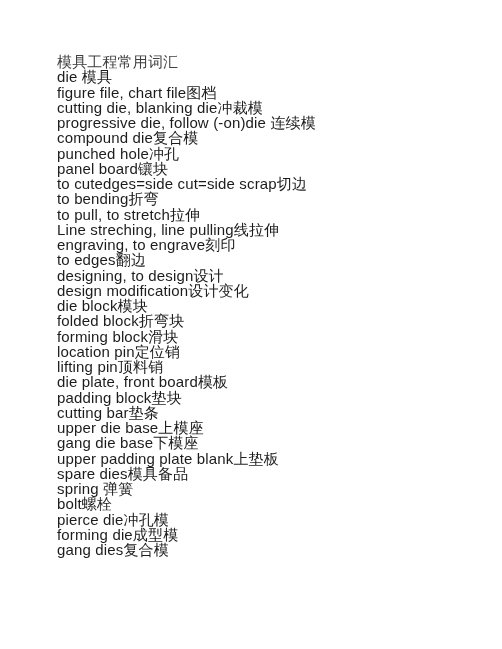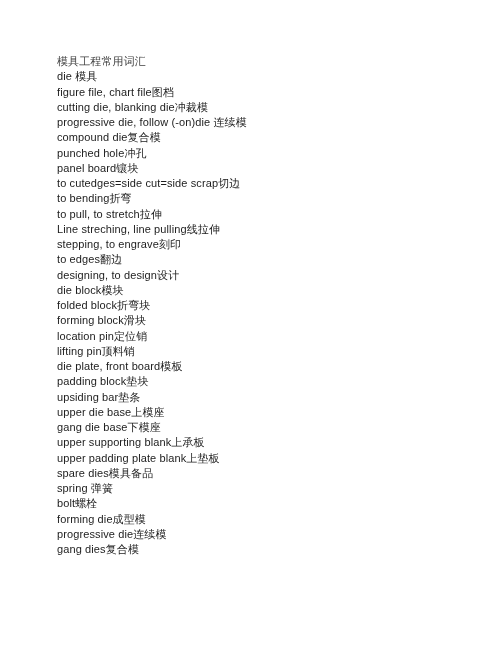--- a/index.html
+++ b/index.html
@@ -22,21 +22,21 @@
     height: 649px;
     background: #ffffff;
     padding: 54px 0 0 57px;
   }
   #glossary-list {
     list-style: none;
     margin: 0;
     padding: 0;
   }
   .glossary-line {
-    font-size: 11px;
+    font-size: 15px;
     line-height: 15.25px;
     white-space: pre;
     letter-spacing: 0.01em;
     color: #1c1c1c;
     font-weight: 400;
   }
   .glossary-line:first-child {
     color: #404040;
   }
 </style>
@@ -50,35 +50,35 @@
       <li class="glossary-line">figure file, chart file图档</li>
       <li class="glossary-line">cutting die, blanking die冲裁模</li>
       <li class="glossary-line">progressive die, follow (-on)die 连续模</li>
       <li class="glossary-line">compound die复合模</li>
       <li class="glossary-line">punched hole冲孔</li>
       <li class="glossary-line">panel board镶块</li>
       <li class="glossary-line">to cutedges=side cut=side scrap切边</li>
       <li class="glossary-line">to bending折弯</li>
       <li class="glossary-line">to pull, to stretch拉伸</li>
       <li class="glossary-line">Line streching, line pulling线拉伸</li>
-      <li class="glossary-line">stepping, to engrave刻印</li>
+      <li class="glossary-line">engraving, to engrave刻印</li>
       <li class="glossary-line">to edges翻边</li>
       <li class="glossary-line">designing, to design设计</li>
+      <li class="glossary-line">design modification设计变化</li>
       <li class="glossary-line">die block模块</li>
       <li class="glossary-line">folded block折弯块</li>
       <li class="glossary-line">forming block滑块</li>
       <li class="glossary-line">location pin定位销</li>
       <li class="glossary-line">lifting pin顶料销</li>
       <li class="glossary-line">die plate, front board模板</li>
       <li class="glossary-line">padding block垫块</li>
-      <li class="glossary-line">upsiding bar垫条</li>
+      <li class="glossary-line">cutting bar垫条</li>
       <li class="glossary-line">upper die base上模座</li>
       <li class="glossary-line">gang die base下模座</li>
-      <li class="glossary-line">upper supporting blank上承板</li>
       <li class="glossary-line">upper padding plate blank上垫板</li>
       <li class="glossary-line">spare dies模具备品</li>
       <li class="glossary-line">spring 弹簧</li>
       <li class="glossary-line">bolt螺栓</li>
+      <li class="glossary-line">pierce die冲孔模</li>
       <li class="glossary-line">forming die成型模</li>
-      <li class="glossary-line">progressive die连续模</li>
       <li class="glossary-line">gang dies复合模</li>
     </ul>
 </div>
 
 </body></html>

